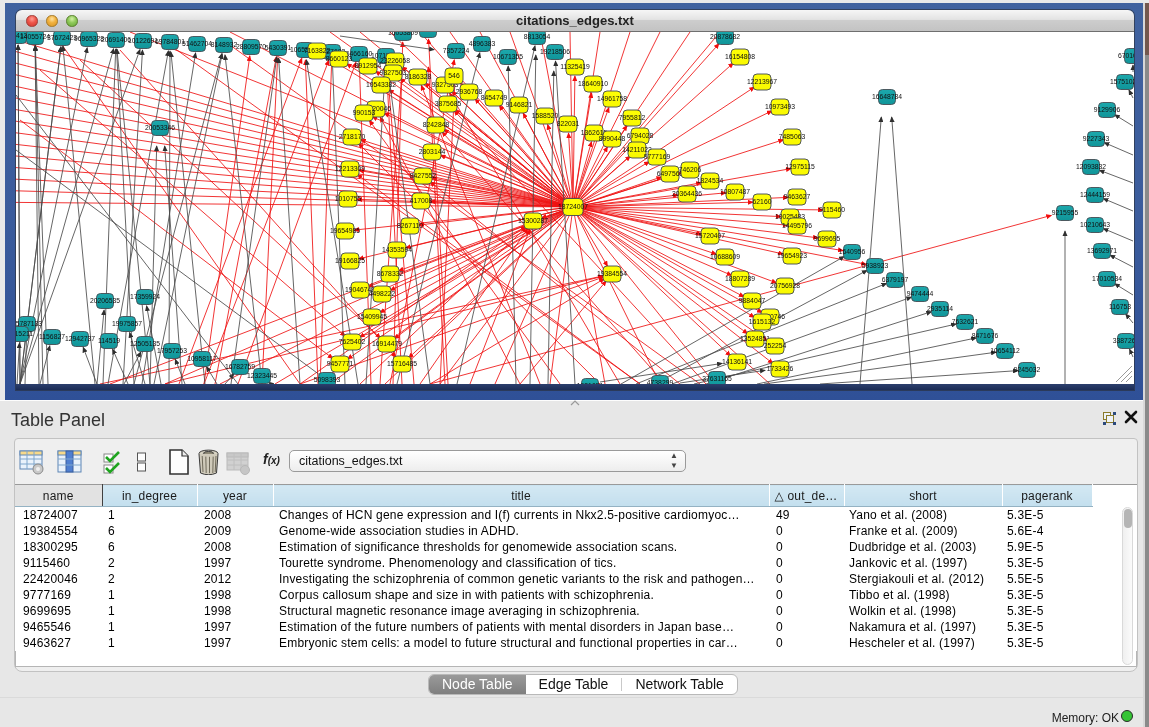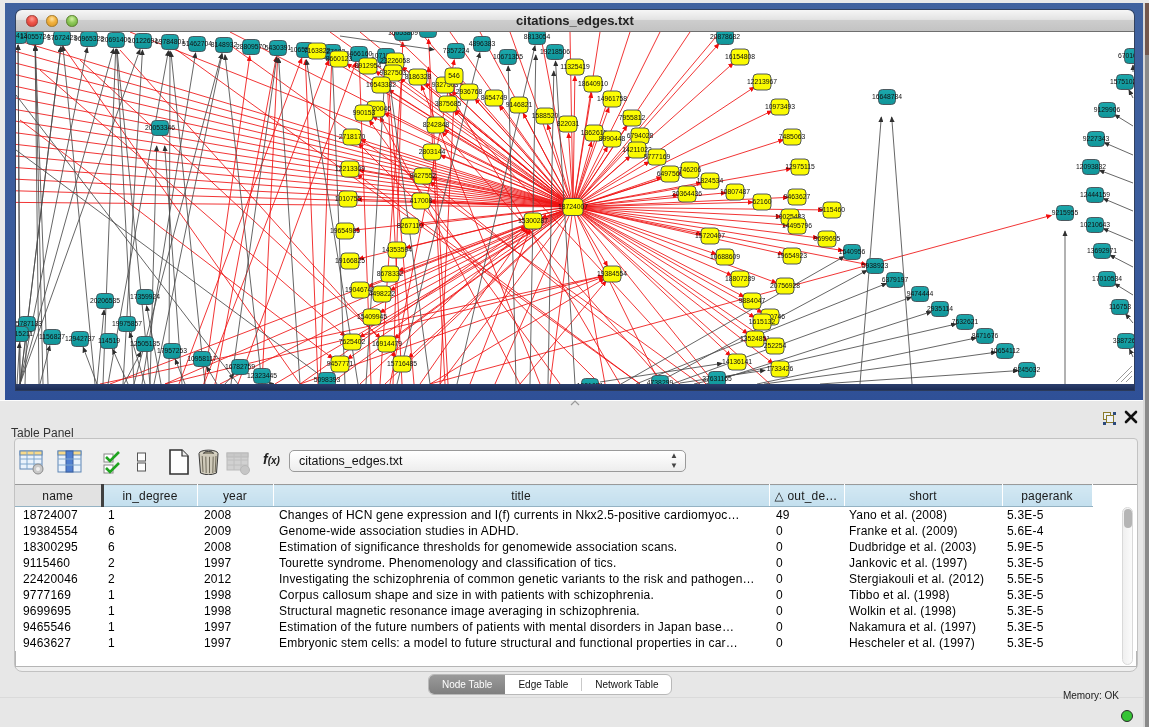--- a/index.html
+++ b/index.html
@@ -16,48 +16,48 @@
   background:linear-gradient(180deg,#f6f6f6 0%,#e3e3e3 45%,#cdcdcd 50%,#c3c3c3 100%);
   border-bottom:1px solid #6f6f6f}
 #title{width:100%;text-align:center;font-size:13px;font-weight:bold;color:#222;line-height:21px}
 .light{top:5px;width:11.5px;height:11.5px;border-radius:50%}
 #lr{left:10px;background:radial-gradient(circle at 50% 30%,#ff9d95 0%,#ee5549 45%,#cf3a30 100%);border:1px solid #a33730}
 #ly{left:30px;background:radial-gradient(circle at 50% 30%,#ffe2a0 0%,#f0b03c 45%,#d99727 100%);border:1px solid #a5771f}
 #lg{left:50px;background:radial-gradient(circle at 50% 30%,#d4f0a6 0%,#8ec959 45%,#6aa83c 100%);border:1px solid #567f27}
 #canvas{left:0;top:22px;width:1118px;height:352px;background:#ffffff}
 #winbottom{left:0;top:374px;width:1118px;height:6px;background:linear-gradient(180deg,#2c3f6d,#1b2c55)}
 #tablepanel{left:0;top:400px;width:1149px;height:327px;background:#e7e7e7;border-top:1px solid #fdfdfd}
-#ptitle{left:11px;top:25px;font-size:12px;color:#333}
+#ptitle{left:11px;top:9px;font-size:18px;color:#333}
 #pfloat{left:1103px;top:412px;width:13px;height:13px}
 #pclose{left:1124px;top:410px;width:14px;height:14px}
 #content{left:14px;top:438px;width:1124px;height:234px;background:#efefef;border:1px solid #c2c2c2;border-radius:4px 4px 8px 8px}
 #toolbar{left:15px;top:439px;width:1120px;height:44px}
 #combo{left:289px;top:450px;width:397px;height:22px;background:linear-gradient(180deg,#ffffff,#ededed);border:1px solid #9a9a9a;border-radius:5px;font-size:12.5px;color:#111;line-height:20px;padding-left:9px}
 #combo .updn{position:absolute;right:7px;top:0;font-size:8px;color:#444;line-height:10px;text-align:center}
 table{border-collapse:collapse;table-layout:fixed}
 #tbl{left:15px;top:484px;width:1122px;background:#fff;border-top:1px solid #9a9a9a}
 #tbl th{height:22px;background:linear-gradient(180deg,#d3e8f3,#c3dfee);font-weight:normal;font-size:12px;letter-spacing:.2px;color:#1a1a1a;border-right:1px solid #fff;border-bottom:1px solid #94b2c3;overflow:hidden;white-space:nowrap}
-#tbl th.sel{background:#e2e2e2;border-right:3px solid #404040}
+#tbl th.sel{background:#e2e2e2;border-right:1px solid #404040}
 #tbl td{height:16px;font-size:12px;letter-spacing:.2px;color:#000;white-space:nowrap;overflow:hidden;padding:0}
 #tbl td.c0{padding-left:8px}
 #tbl td.c1{padding-left:6px}
 #tbl td.c2{padding-left:7px}
 #tbl td.c3{padding-left:6px}
 #tbl td.c4{padding-left:7px}
 #tbl td.c5{padding-left:5px}
 #tbl td.c6{padding-left:5px}
 #whitefill{left:15px;top:484px;width:1122px;height:183px;background:#fff;border:1px solid #b5b5b5;border-top:1px solid #9a9a9a}
 #sbar{left:1122px;top:507px;width:11px;height:158px;background:linear-gradient(90deg,#efefef,#fbfbfb);border:1px solid #d9d9d9;border-radius:6px}
 #sthumb{left:1124px;top:509px;width:8px;height:19px;background:#b5b5b5;border-radius:4px}
 #tabs{left:428px;top:674px;height:21px;background:#fff;border:1px solid #b9b9b9;border-radius:6px;display:flex;overflow:hidden}
-#tabs div{font-size:10px;line-height:19px;padding:0 13px;color:#111}
+#tabs div{font-size:14px;line-height:19px;padding:0 13px;color:#111}
 #tabs .on{background:linear-gradient(180deg,#9a9a9a,#7f7f7f);color:#fff}
 #tabs .sep{width:1px;padding:0;background:#c9c9c9;height:13px;margin-top:3px}
 #status{left:0px;top:697px;width:1149px;height:30px;border-top:1px solid #dadada}
-#mem{right:30px;top:690px;font-size:10px;color:#222;position:absolute}
+#mem{right:30px;top:711px;font-size:12px;color:#222;position:absolute}
 #memdot{left:1121px;top:710px;width:12px;height:12px;border-radius:50%;background:#35c435;border:1.5px solid #2a2a2a}
 </style></head><body>
 <div class="abs" id="desktop">
     <div class="abs topstrip"></div>
     <div class="abs leftstrip"></div>
   </div>
 <div class="abs" id="macwin">
   <div class="abs" id="titlebar">
       <div id="title">citations_edges.txt</div>
     <div class="abs light" id="lr"></div>

